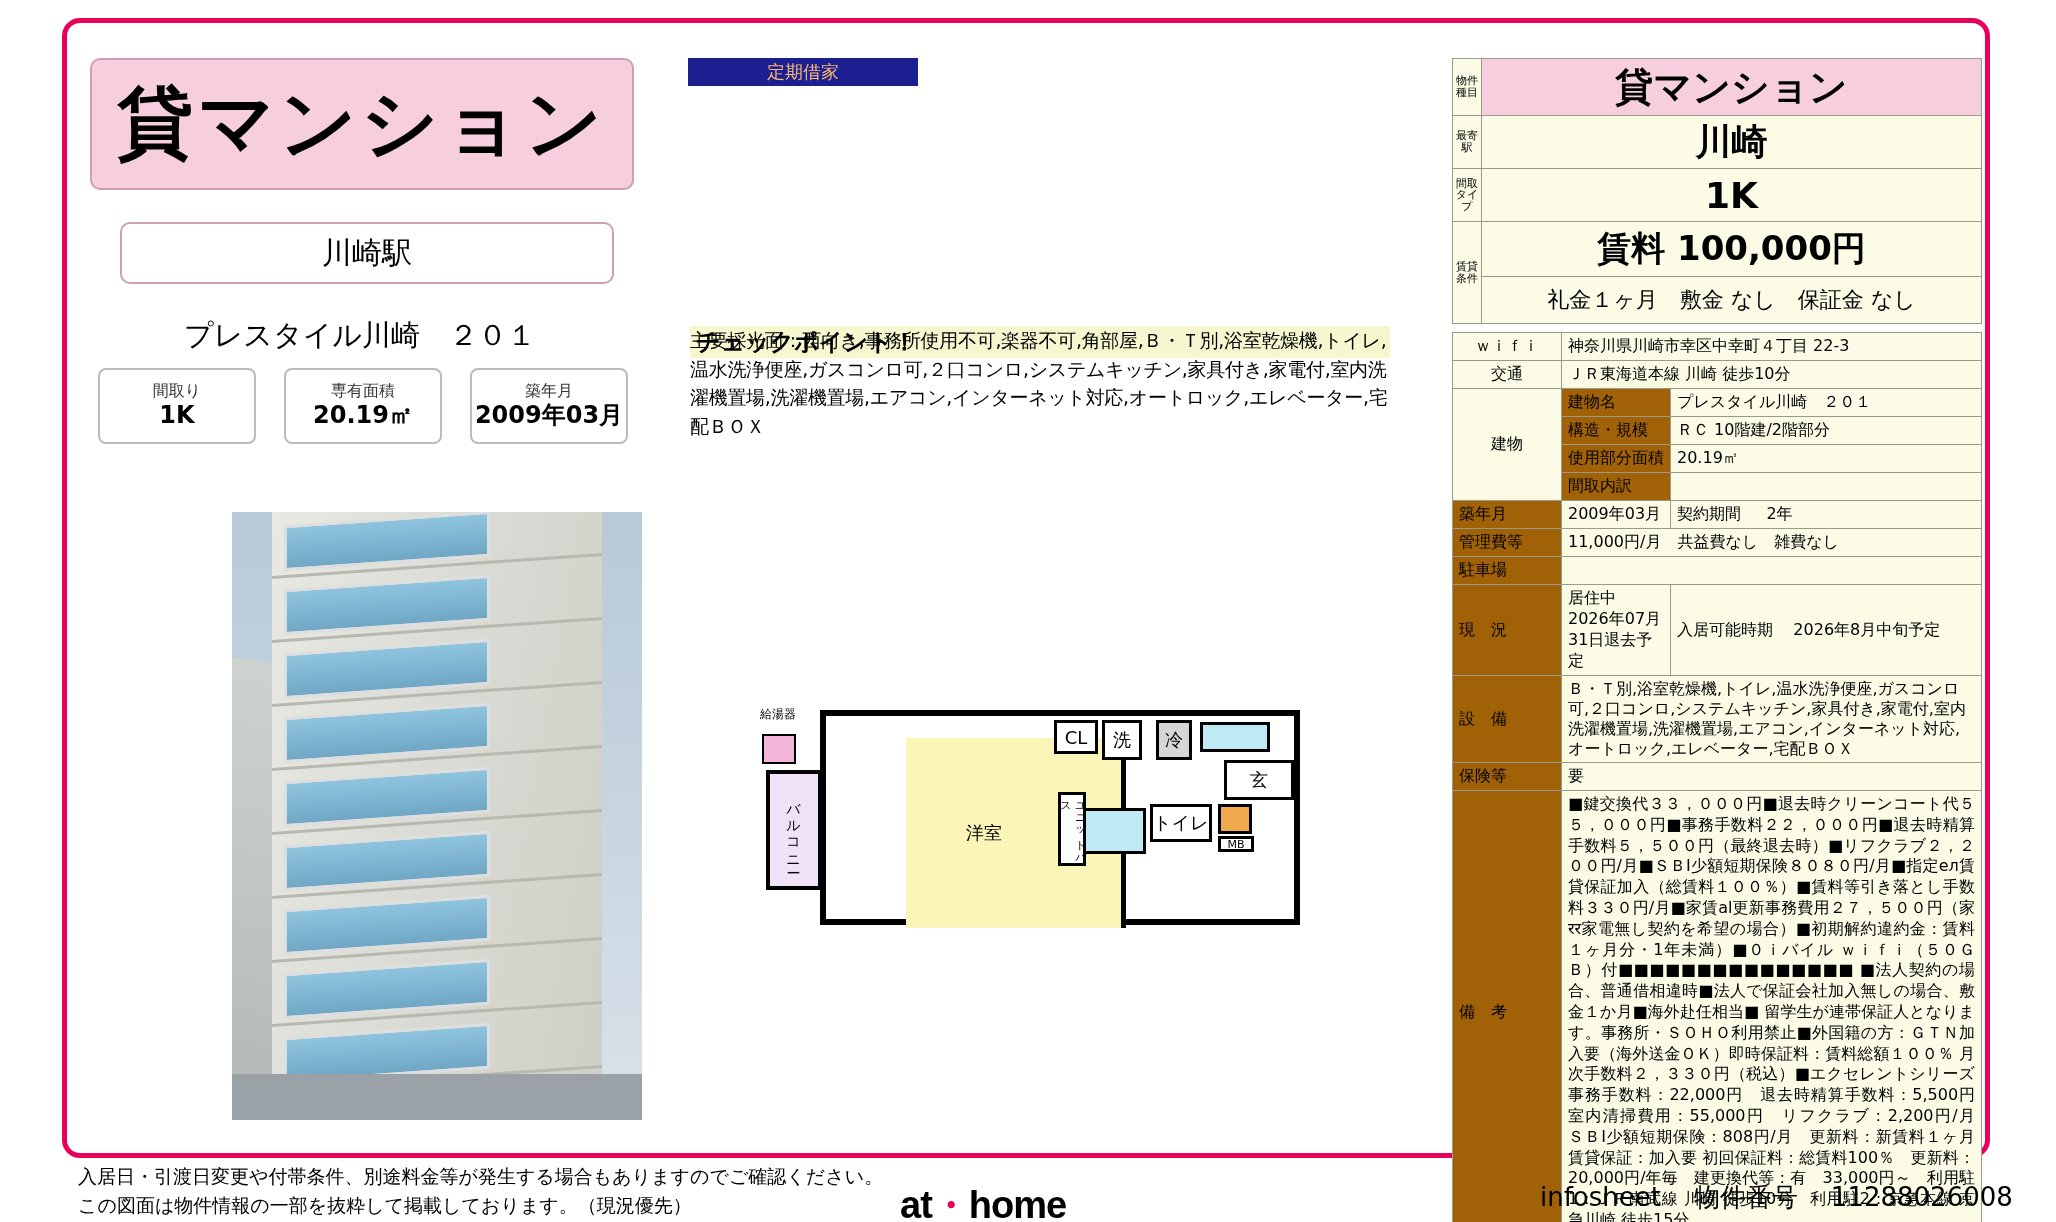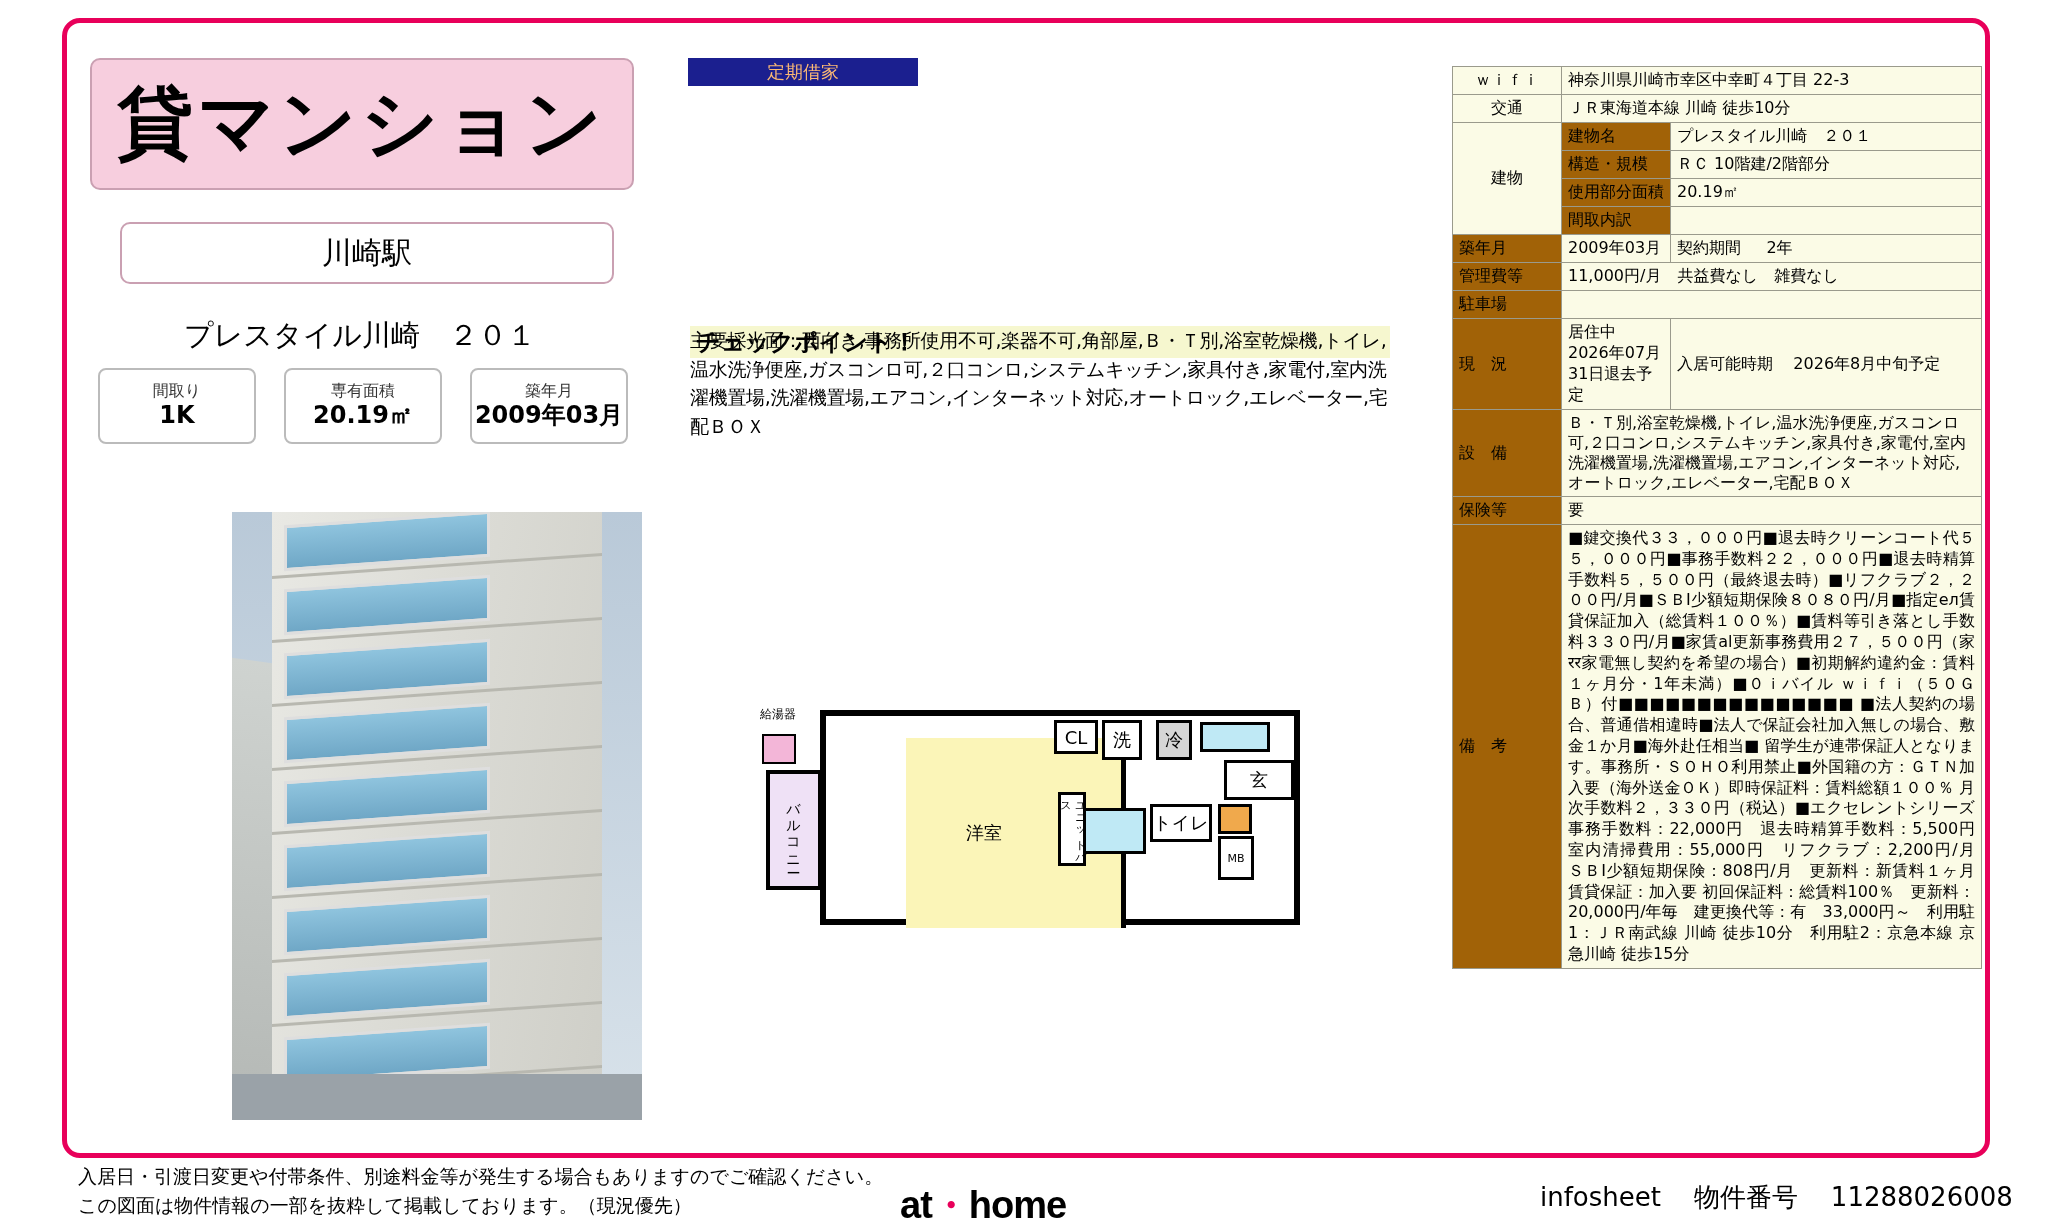--- a/index.html
+++ b/index.html
@@ -248,25 +248,48 @@
       <div class="box" style="left:276px;top:4px;width:40px;height:40px;">洗</div>
       <div class="box grayfill" style="left:330px;top:4px;width:36px;height:40px;">冷</div>
       <div class="box cyan" style="left:374px;top:6px;width:70px;height:30px;"></div>
       <div class="box" style="left:398px;top:44px;width:70px;height:40px;">玄</div>
       <div class="box cyan" style="left:250px;top:92px;width:70px;height:46px;"></div>
       <div class="box" style="left:232px;top:76px;width:28px;height:74px;font-size:11px;flex-direction:column;">
         <span style="writing-mode:vertical-rl;">ユニットバス</span>
       </div>
       <div class="box" style="left:324px;top:88px;width:62px;height:38px;">トイレ</div>
       <div class="box orange" style="left:392px;top:88px;width:34px;height:30px;font-size:11px;"></div>
-      <div class="box" style="left:392px;top:120px;width:36px;height:44px;font-size:11px;">MB</div>
+      <div class="box" style="left:392px;top:120px;width:36px;height:16px;font-size:11px;">MB</div>
     </div>
   </div>
 
   <div class="rt">
+    <table class="t1">
+      <tbody>
+          <tr>
+        <td class="sidelbl">物件種目</td>
+        <td class="big-pink">貸マンション</td>
+      </tr>
+      <tr>
+        <td class="sidelbl">最寄駅</td>
+        <td class="big-val">川崎</td>
+      </tr>
+      <tr>
+        <td class="sidelbl">間取タイプ</td>
+        <td class="big-val">1K</td>
+      </tr>
+      <tr>
+        <td class="sidelbl" rowspan="2">賃貸条件</td>
+        <td class="rent">賃料 100,000円</td>
+      </tr>
+      <tr>
+        <td class="cond">礼金１ヶ月　敷金 なし　保証金 なし</td>
+      </tr>
+    </tbody>
+      </table>
 
     <table class="t2">
       <tbody>
           <tr>
         <td class="vlbl">ｗｉｆｉ</td>
         <td class="addr" colspan="2">神奈川県川崎市幸区中幸町４丁目 22-3</td>
       </tr>
       <tr>
         <td class="vlbl">交通</td>
         <td class="addr" colspan="2">ＪＲ東海道本線 川崎 徒歩10分</td>

